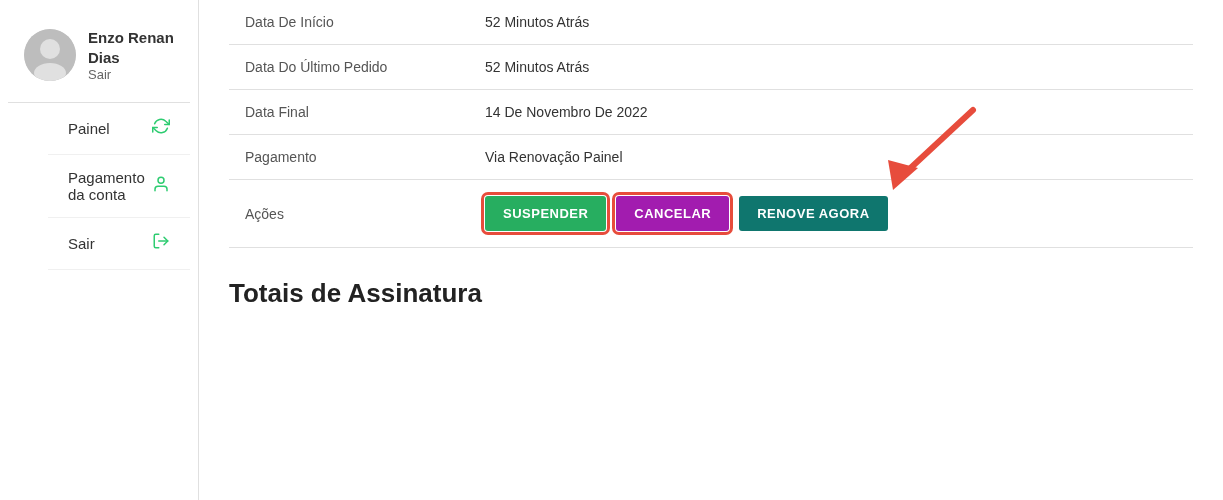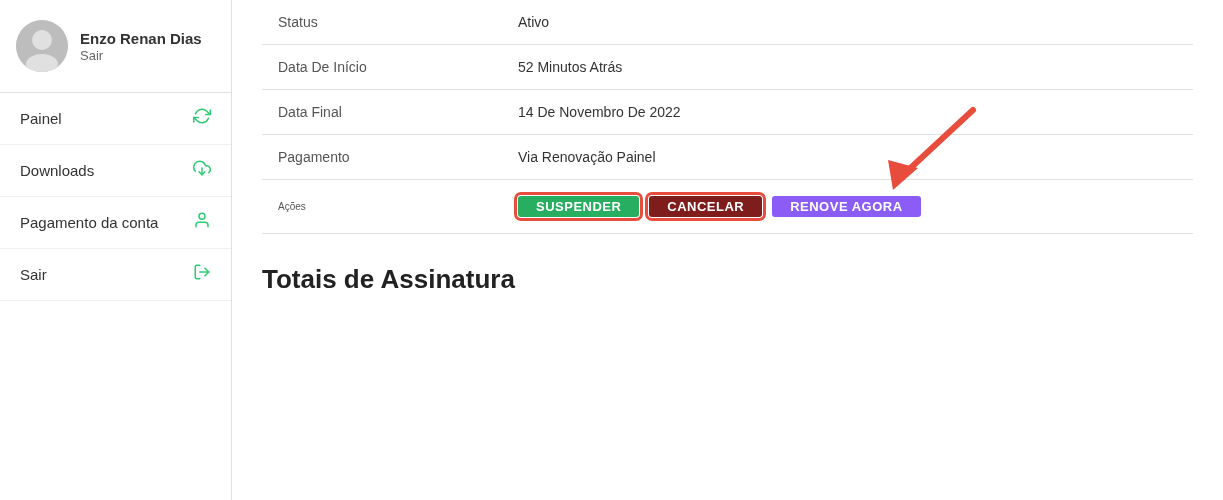--- a/index.html
+++ b/index.html
@@ -1,23 +1,23 @@
 <!DOCTYPE html>
 <html><head>
   <meta charset="utf-8">
   <style>
     * { box-sizing: border-box; margin: 0; padding: 0; }
     body { font-family: Arial, sans-serif; font-size: 14px; color: #333; background: #fff; display: flex; }
 
     
     .sidebar {
-      width: 232px;
+      width: 199px;
       min-height: 500px;
       border-right: 1px solid #e0e0e0;
-      padding: 0;
+      padding: 8px;
       flex-shrink: 0;
     }
 
     .user-section {
       display: flex;
       align-items: center;
       padding: 20px 16px;
       border-bottom: 1px solid #e0e0e0;
     }
 
@@ -57,20 +57,21 @@
 
     .nav-item {
       display: flex;
       align-items: center;
       justify-content: space-between;
       padding: 14px 20px;
       border-bottom: 1px solid #f0f0f0;
       cursor: pointer;
       color: #333;
       font-size: 15px;
+      margin-left: 40px;
     }
 
     .nav-icon {
       color: #2ecc71;
       font-size: 18px;
     }
 
     
     .main {
       flex: 1;
@@ -101,47 +102,47 @@
     .info-table td:last-child {
       color: #333;
       font-size: 14px;
     }
 
     .actions-row td {
       padding: 16px 16px;
     }
 
     .btn {
-      padding: 3px 18px;
+      padding: 10px 18px;
       border: none;
       border-radius: 3px;
       font-size: 13px;
       font-weight: 700;
       cursor: pointer;
       text-transform: uppercase;
       letter-spacing: 0.5px;
       margin-right: 6px;
     }
 
     .btn-suspend {
       background: #27ae60;
       color: #fff;
       outline: 3px solid #e74c3c;
       outline-offset: 1px;
     }
 
     .btn-cancel {
-      background: #7f1d1d;
+      background: #a21caf;
       color: #fff;
       outline: 3px solid #e74c3c;
       outline-offset: 1px;
     }
 
     .btn-renew {
-      background: #8b5cf6;
+      background: #0f766e;
       color: #fff;
     }
 
     .section-title {
       font-size: 26px;
       font-weight: 700;
       color: #222;
       margin-top: 10px;
     }
 
@@ -175,28 +176,20 @@
   <div id="nav-items">
       <div class="nav-item">
       <span>Painel</span>
       <span class="nav-icon"><svg width="18" height="18" viewBox="0 0 24 24" fill="none" stroke="#2ecc71" stroke-width="2" stroke-linecap="round" stroke-linejoin="round">
             <polyline points="23 4 23 10 17 10"></polyline>
             <polyline points="1 20 1 14 7 14"></polyline>
             <path d="M3.51 9a9 9 0 0 1 14.85-3.36L23 10M1 14l4.64 4.36A9 9 0 0 0 20.49 15"></path>
           </svg></span>
     </div>
       <div class="nav-item">
-      <span>Downloads</span>
-      <span class="nav-icon"><svg width="18" height="18" viewBox="0 0 24 24" fill="none" stroke="#2ecc71" stroke-width="2" stroke-linecap="round" stroke-linejoin="round">
-            <polyline points="8 17 12 21 16 17"></polyline>
-            <line x1="12" y1="12" x2="12" y2="21"></line>
-            <path d="M20.88 18.09A5 5 0 0 0 18 9h-1.26A8 8 0 1 0 3 16.29"></path>
-          </svg></span>
-    </div>
-      <div class="nav-item">
       <span>Pagamento da conta</span>
       <span class="nav-icon"><svg width="18" height="18" viewBox="0 0 24 24" fill="none" stroke="#2ecc71" stroke-width="2" stroke-linecap="round" stroke-linejoin="round">
             <path d="M20 21v-2a4 4 0 0 0-4-4H8a4 4 0 0 0-4 4v2"></path>
             <circle cx="12" cy="7" r="4"></circle>
           </svg></span>
     </div>
       <div class="nav-item">
       <span>Sair</span>
       <span class="nav-icon"><svg width="18" height="18" viewBox="0 0 24 24" fill="none" stroke="#2ecc71" stroke-width="2" stroke-linecap="round" stroke-linejoin="round">
             <path d="M9 21H5a2 2 0 0 1-2-2V5a2 2 0 0 1 2-2h4"></path>
@@ -204,39 +197,39 @@
             <line x1="21" y1="12" x2="9" y2="12"></line>
           </svg></span>
     </div>
     </div>
 </div>
 
 <div class="main">
   <table class="info-table">
     <tbody id="table-rows">
         <tr>
-      <td>Status</td>
-      <td>Ativo</td>
-    </tr>
-        <tr>
       <td>Data De Início</td>
+      <td>52 Minutos Atrás</td>
+    </tr>
+        <tr>
+      <td>Data Do Último Pedido</td>
       <td>52 Minutos Atrás</td>
     </tr>
         <tr>
       <td>Data Final</td>
       <td>14 De Novembro De 2022</td>
     </tr>
         <tr>
       <td>Pagamento</td>
       <td>Via Renovação Painel</td>
     </tr>
       </tbody>
     <tbody>
         <tr class="actions-row">
-      <td style="color:#555; font-size:10px;">Ações</td>
+      <td style="color:#555; font-size:14px;">Ações</td>
       <td style="position:relative;">
         
         <svg class="red-arrow" viewBox="0 0 120 100" xmlns="http://www.w3.org/2000/svg">
           <line x1="100" y1="10" x2="30" y2="75" stroke="#e74c3c" stroke-width="6" stroke-linecap="round"></line>
           <polygon points="20,90 15,60 45,68" fill="#e74c3c"></polygon>
         </svg>
         <button class="btn btn-suspend">SUSPENDER</button>
         <button class="btn btn-cancel">CANCELAR</button>
         <button class="btn btn-renew">RENOVE AGORA</button>
       </td>

